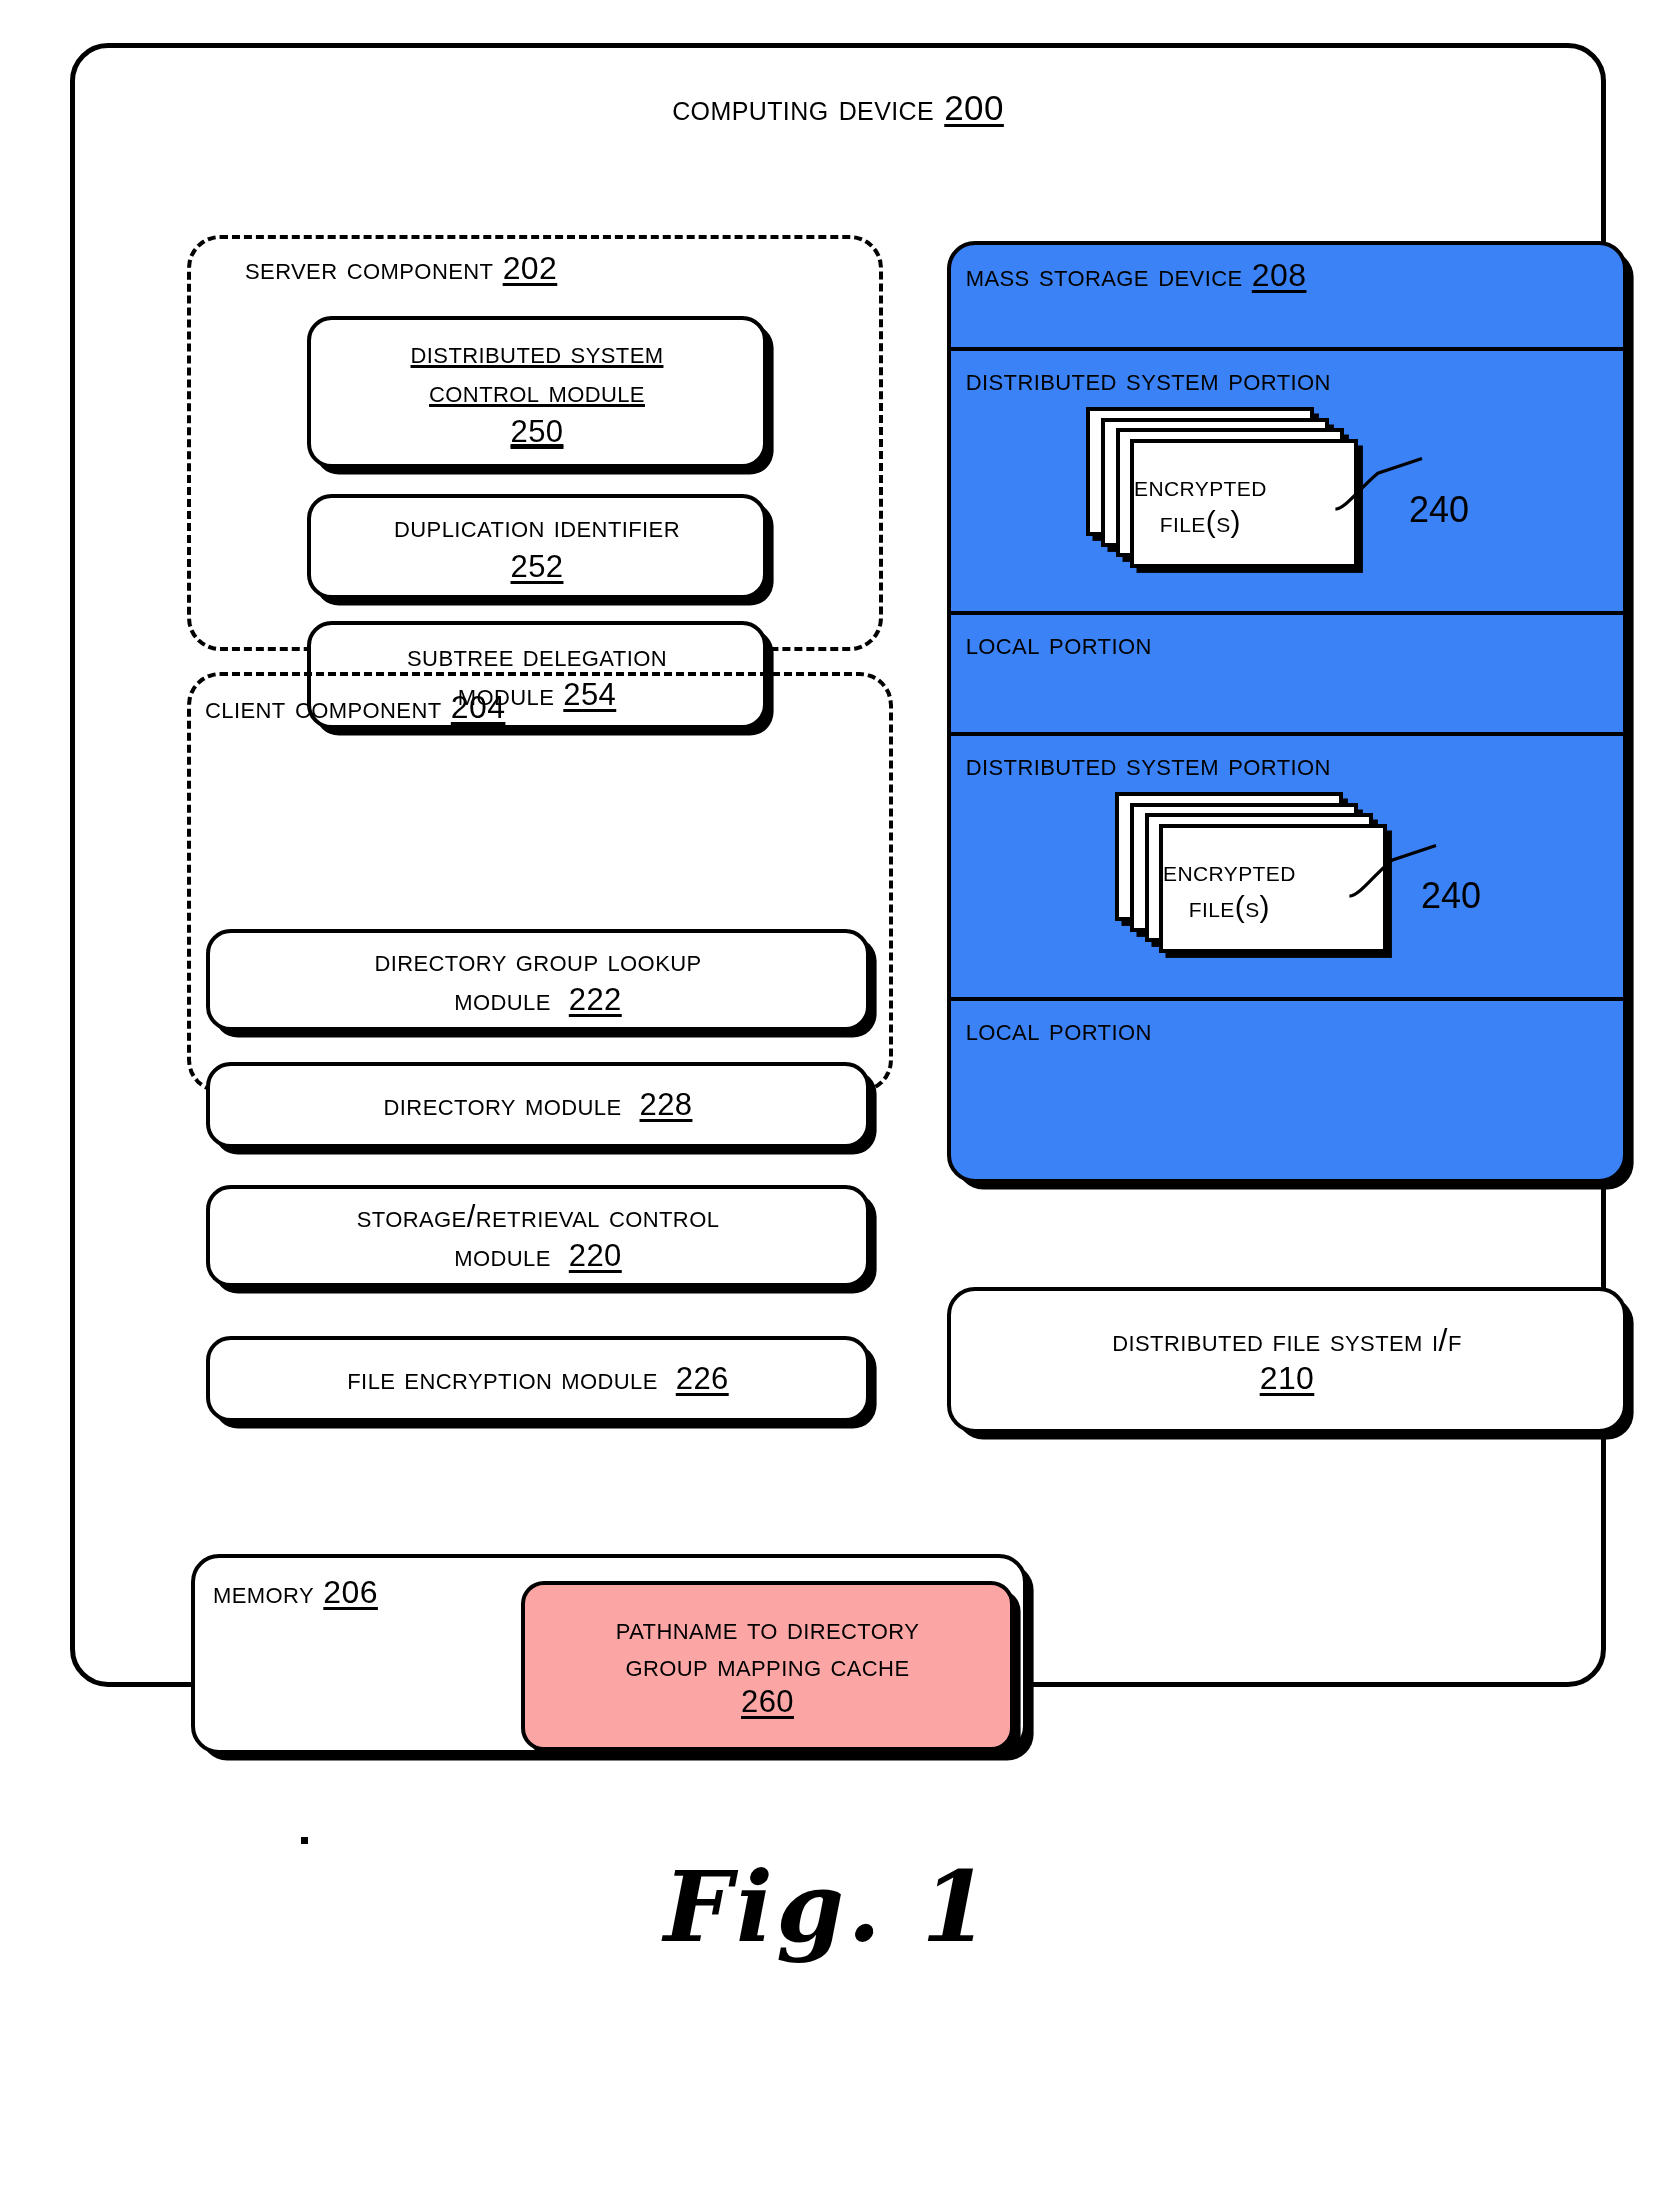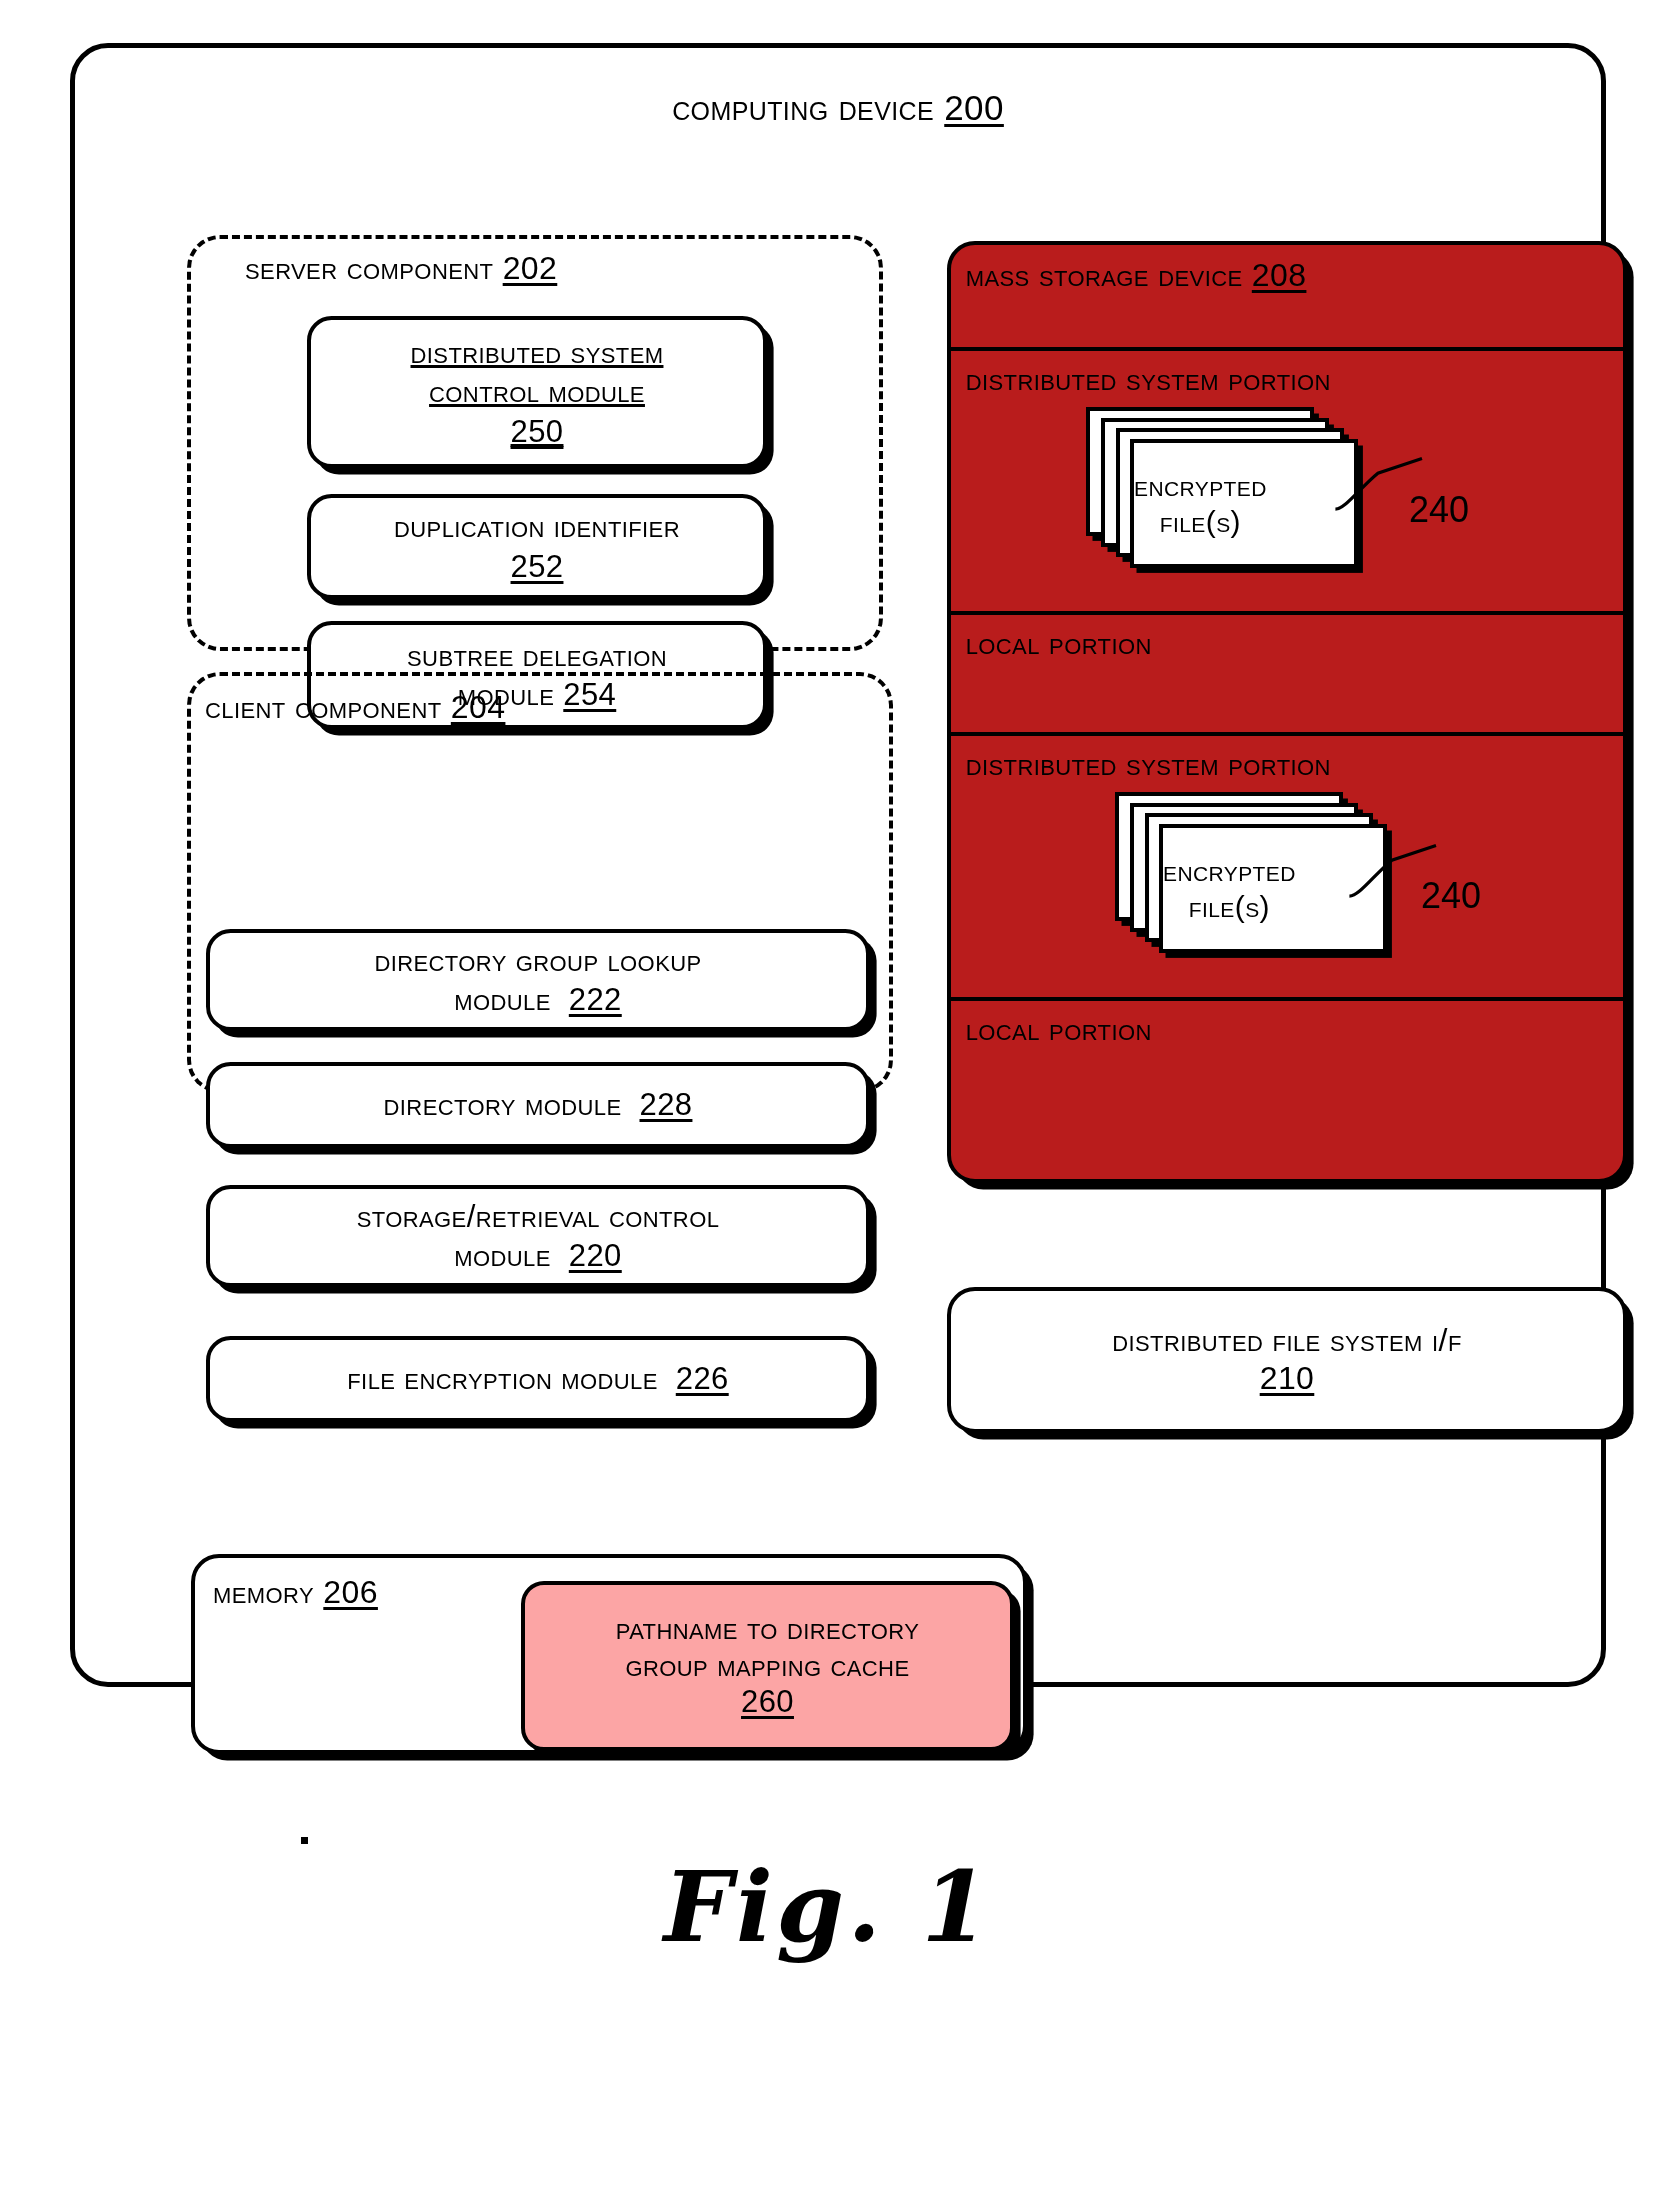--- a/index.html
+++ b/index.html
@@ -99,21 +99,21 @@
   #mod-226 { left: 131px; top: 1288px; width: 664px; height: 86px; }
 
   
   #mass-storage {
     left: 872px;
     top: 193px;
     width: 680px;
     height: 942px;
     border: 4.9px solid #000;
     border-radius: 28px;
-    background: #b91c1c;
+    background: #3b82f6;
     box-shadow: 8.2px 8.2px 0 -1.6px #000;
     overflow: hidden;
     text-decoration: underline;
   }
   #mass-storage-title {
     position: absolute;
     left: 14.7px; top: 11.5px;
     font-size: 32px;
     white-space: nowrap;
   }

